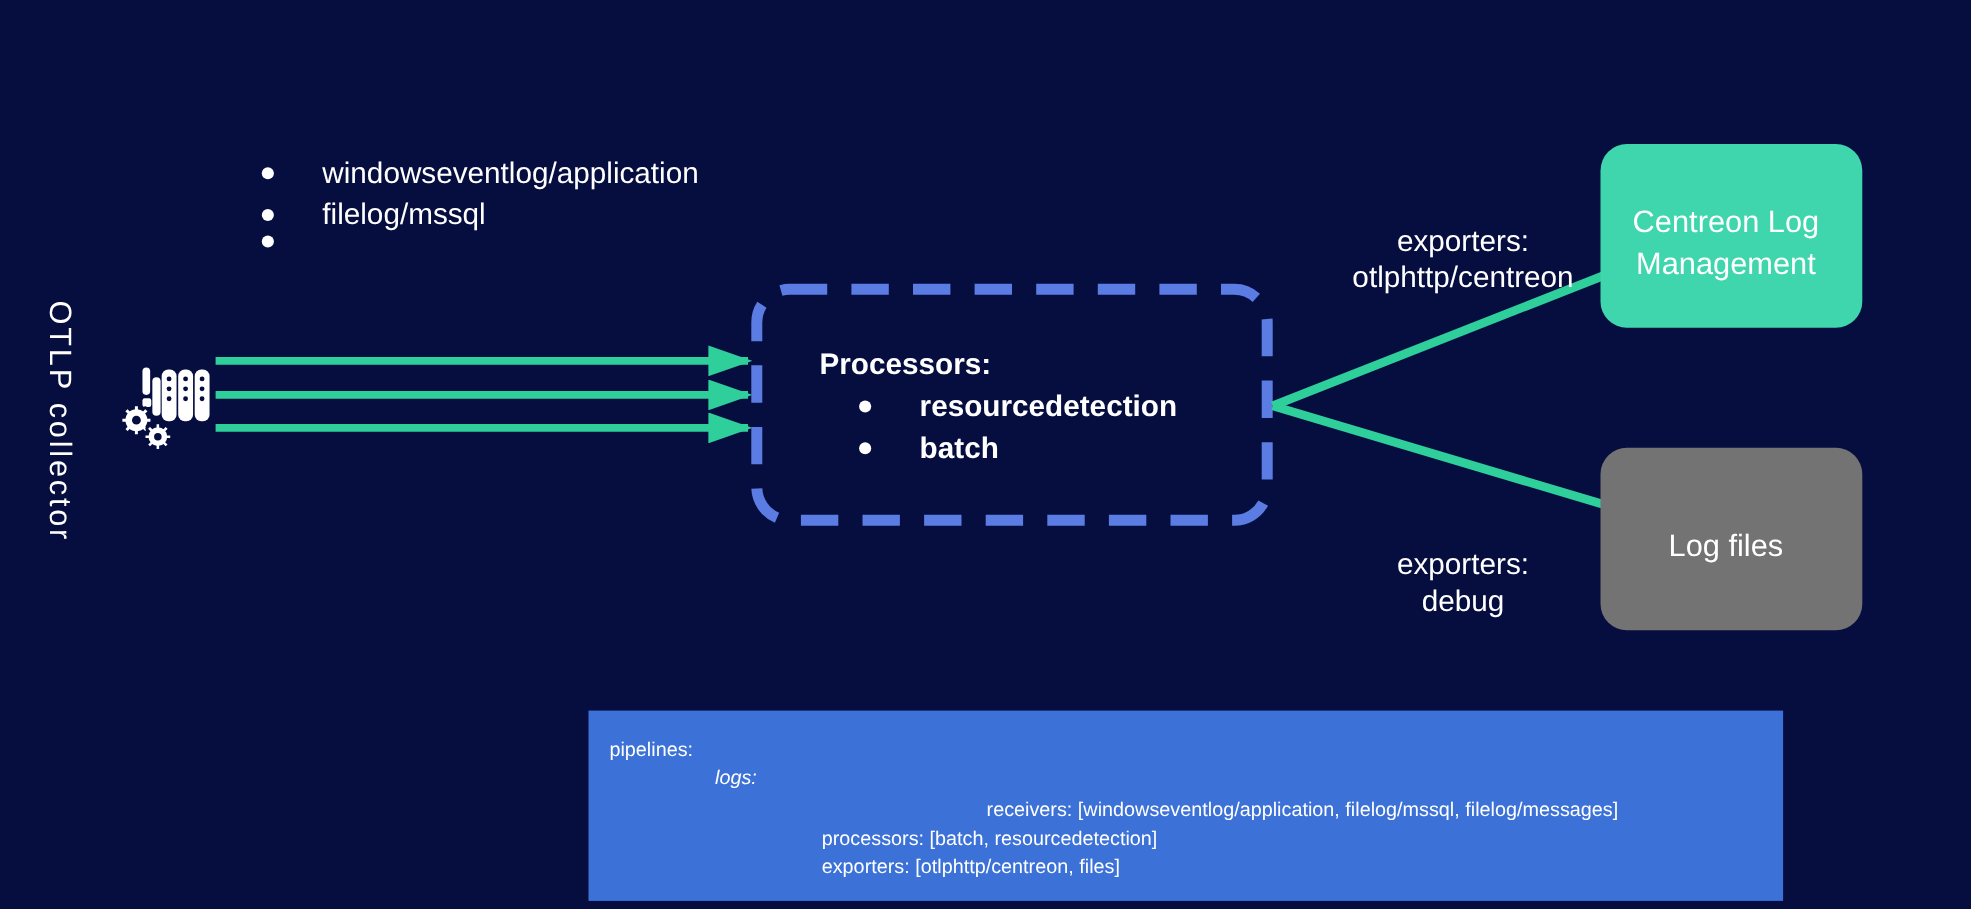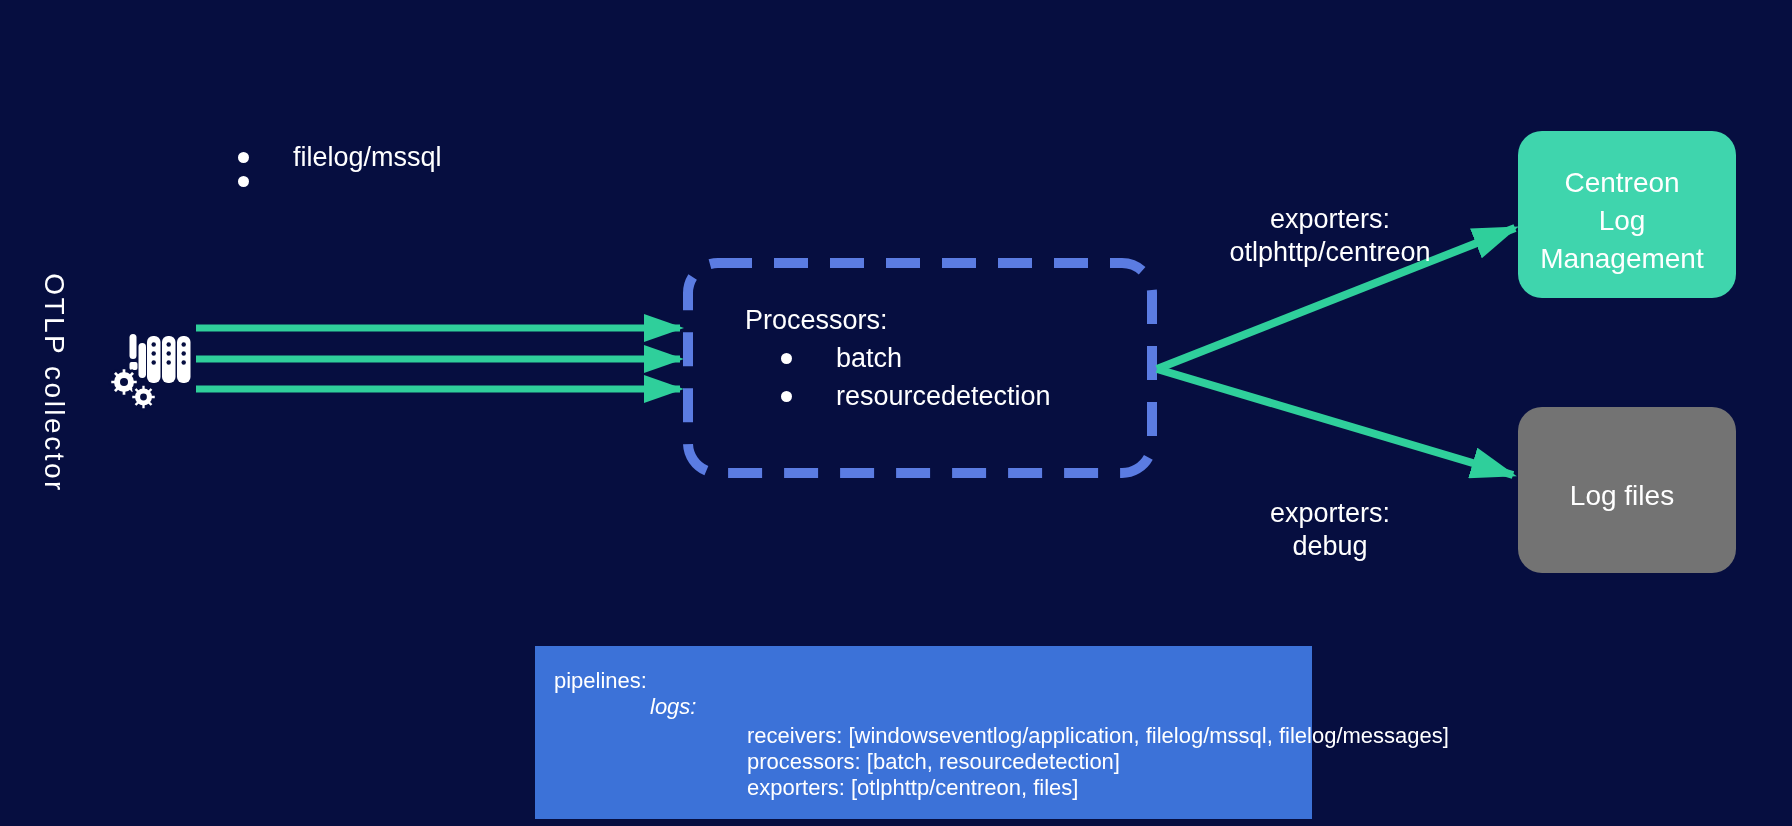--- a/index.html
+++ b/index.html
@@ -3,24 +3,24 @@
 <meta charset="utf-8">
 <style>
   html,body{margin:0;padding:0;}
   body{width:1792px;height:826px;position:relative;overflow:hidden;background:#060e40;font-family:"Liberation Sans",sans-serif;color:#fff;}
   #overlay{position:absolute;left:0;top:0;width:1792px;height:826px;}
   .vlabel{position:absolute;left:54px;top:383px;transform:translate(-50%,-50%) rotate(90deg);font-size:28px;white-space:nowrap;letter-spacing:2.5px;}
   .list{position:absolute;font-size:27px;line-height:38px;}
   .list-row{display:flex;align-items:center;}
   .dot{width:11px;height:11px;border-radius:50%;background:#fff;margin-left:36px;margin-right:44px;flex:none;}
   .label-center{position:absolute;transform:translateX(-50%);text-align:center;font-size:27px;line-height:33px;white-space:nowrap;margin-top:34px;}
-  .tealbox{position:absolute;left:1518px;width:218px;border-radius:24px;display:flex;align-items:center;justify-content:center;text-align:center;font-size:28px;line-height:38px;padding:12px 34px 0 24px;box-sizing:border-box;}
+  .tealbox{position:absolute;left:1455px;width:238px;border-radius:24px;display:flex;align-items:center;justify-content:center;text-align:center;font-size:28px;line-height:38px;padding:12px 34px 0 24px;box-sizing:border-box;}
   #centreon-box{top:131px;height:167px;}
   #logfiles-box{top:407px;height:166px;}
-  .codeblock{position:absolute;left:535px;top:646px;width:777px;height:173px;box-sizing:border-box;padding-top:22px;padding-left:19px;font-size:22px;line-height:26px;}
+  .codeblock{position:absolute;left:535px;top:646px;width:1086px;height:173px;box-sizing:border-box;padding-top:22px;padding-left:19px;font-size:18px;line-height:26px;}
   .code-line{white-space:pre;}
   .ind0{margin-left:0;}
   .ind1{margin-left:96px;font-style:italic;}
   .ind2{margin-left:193px;}
 </style>
 </head>
 <body>
 
 <svg id="overlay" viewBox="0 0 1792 826">
   <defs>
@@ -90,36 +90,40 @@
       </g>
     </g>
   </g>
 </svg>
 
 <div class="vlabel">OTLP collector</div>
 
 <div class="list" style="left:202px;top:138px;">
   <div class="list-row">
       <span class="dot"></span>
+      <span>windowseventlog/application</span>
+    </div>
+  <div class="list-row">
+      <span class="dot"></span>
       <span>filelog/mssql</span>
     </div>
   <div class="list-row">
       <span class="dot"></span>
     </div>
 </div>
 
-<div class="list" style="left:745px;top:301px;">
+<div class="list" style="left:745px;top:312px;font-weight:bold;">
   <div class="list-heading">Processors:</div>
   <div class="list-row">
       <span class="dot"></span>
-      <span>batch</span>
+      <span>resourcedetection</span>
     </div>
   <div class="list-row">
       <span class="dot"></span>
-      <span>resourcedetection</span>
+      <span>batch</span>
     </div>
 </div>
 
 <div class="label-center" style="left:1330px;top:169px;">
   <div>exporters:</div>
   <div>otlphttp/centreon</div>
 </div>
 
 <div class="label-center" style="left:1330px;top:463px;">
   <div>exporters:</div>

